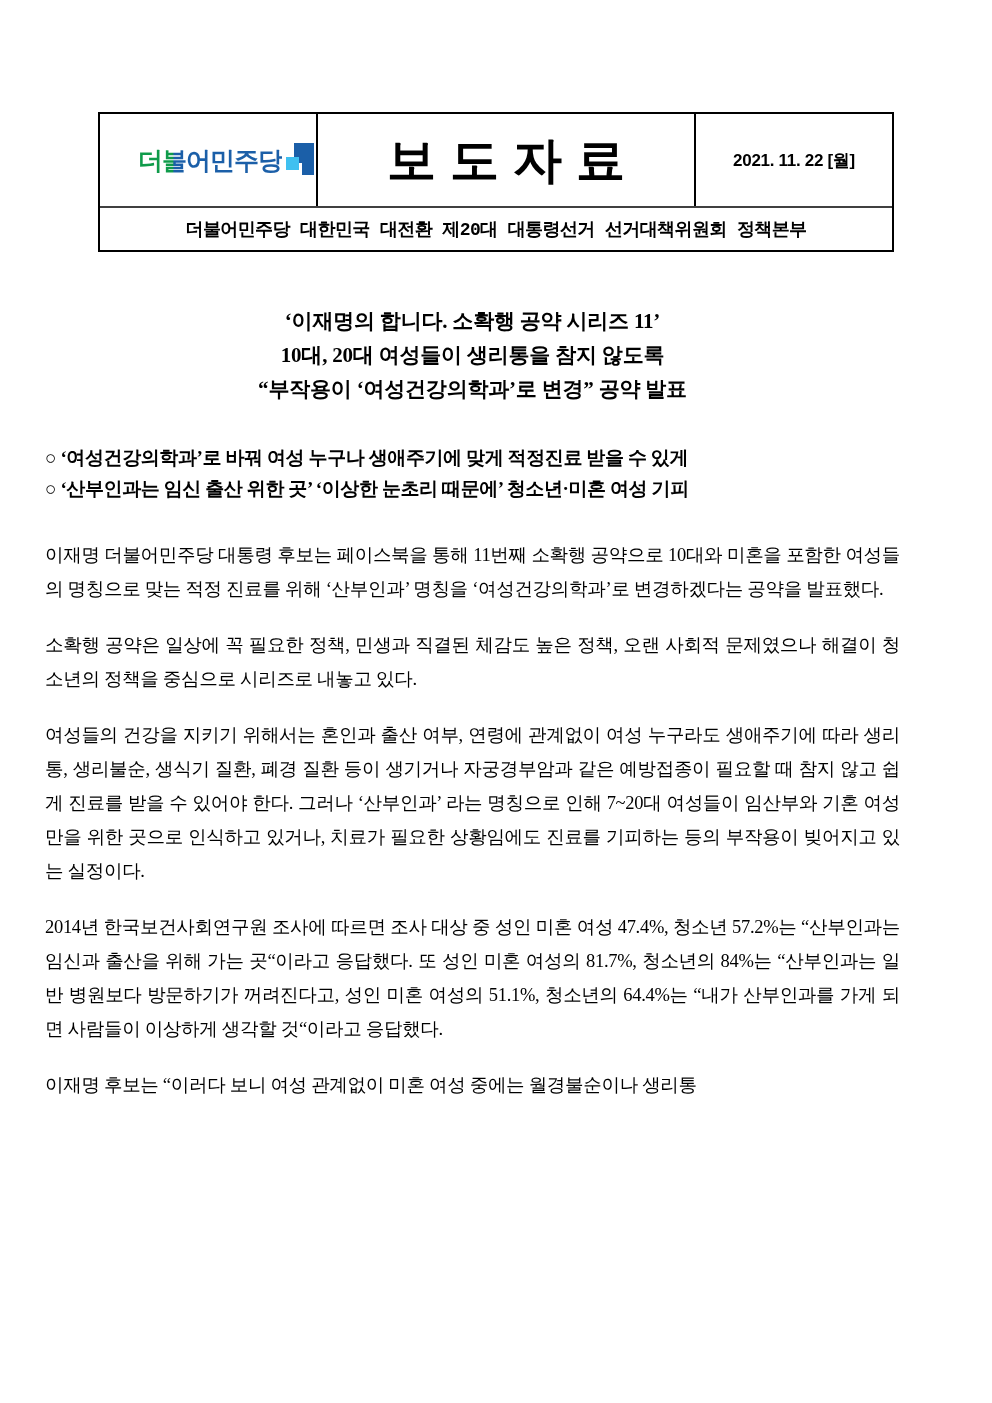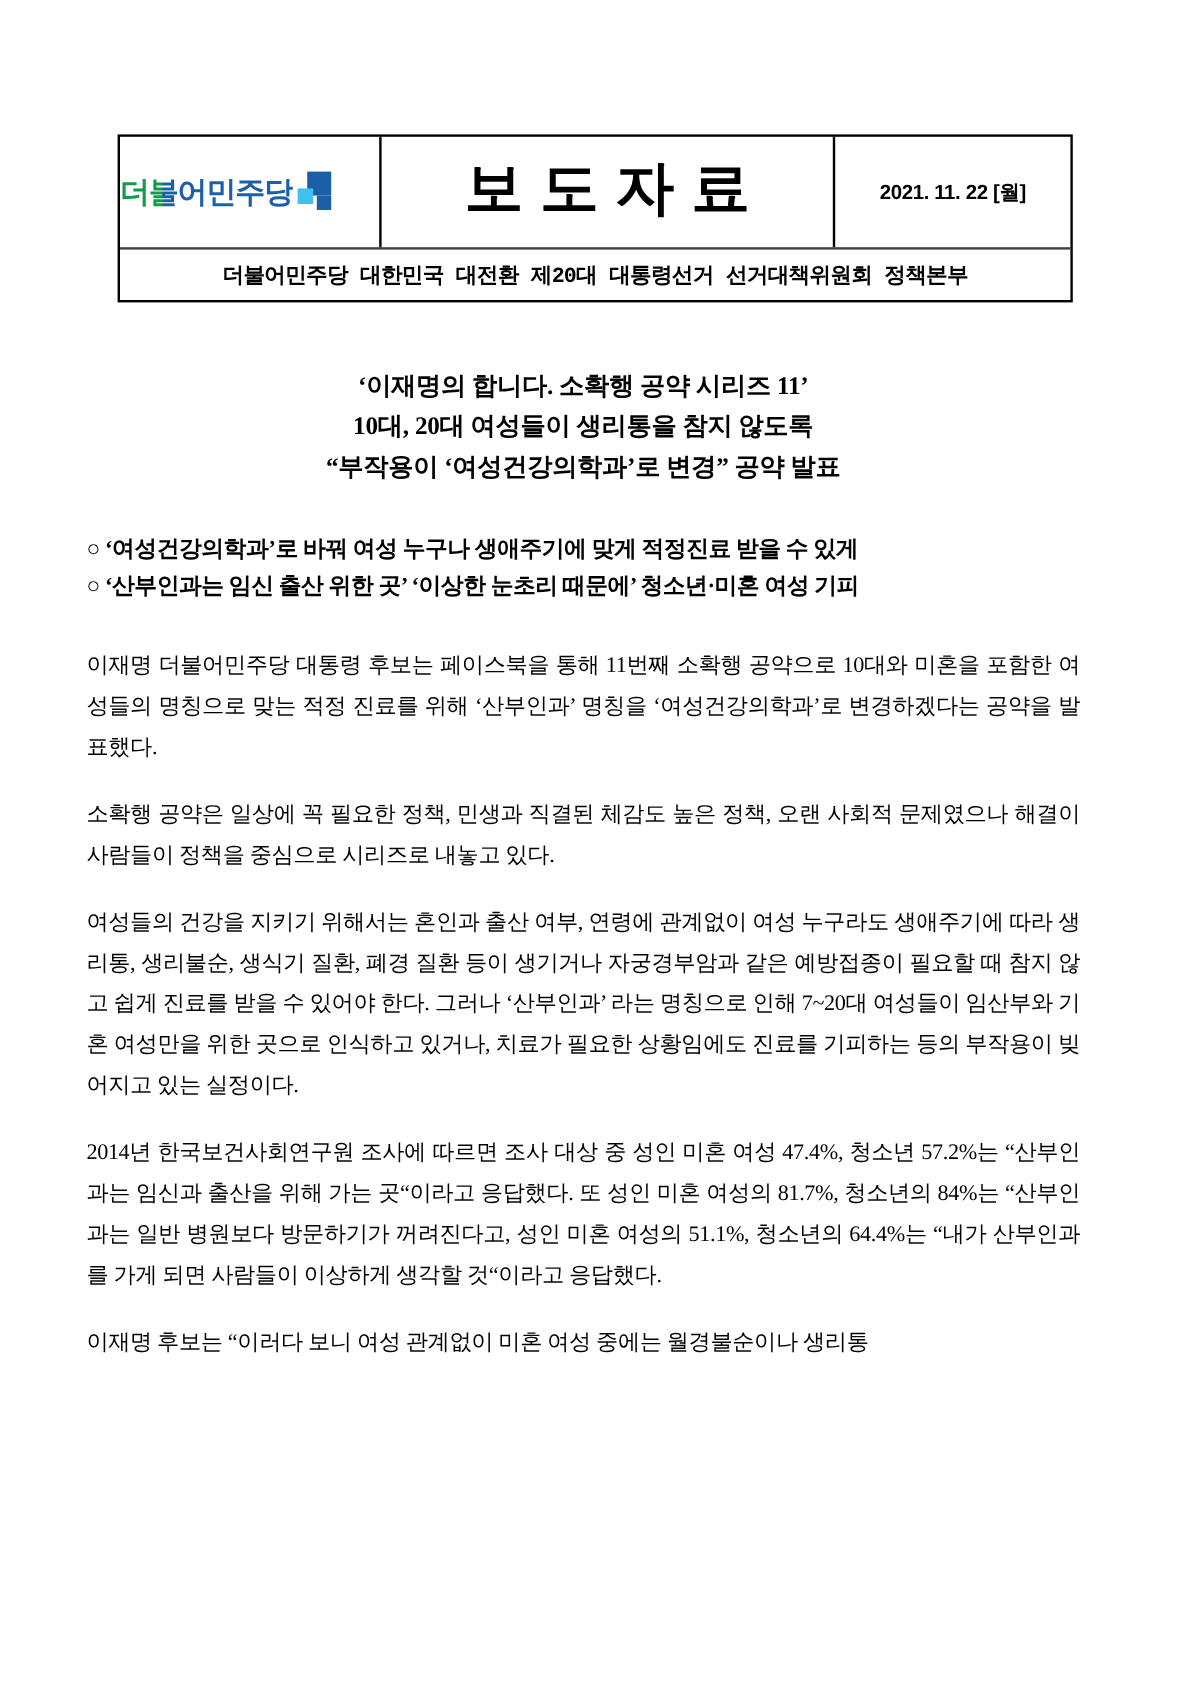--- a/index.html
+++ b/index.html
@@ -31,21 +31,21 @@
   .header-top {
     display: flex;
     align-items: stretch;
     height: 92px;
   }
   .logo-cell {
     width: 218px;
     border-right: 2px solid #000;
     display: flex;
     align-items: center;
-    justify-content: flex-start;
+    justify-content: flex-end;
     box-sizing: border-box;
   }
   .logo-inner {
     display: flex;
     align-items: center;
     gap: 4px;
   }
   .logo-text {
     font-family: "Liberation Sans", sans-serif;
     font-weight: bold;
@@ -72,21 +72,21 @@
   .logo-mark .sq3 { left: 16px; top: 20px; width: 12px; height: 12px; background: #1b5fa8; }
 
   .title-cell {
     flex: 1;
     border-right: 2px solid #000;
     display: flex;
     align-items: center;
     justify-content: center;
   }
   .title-cell .t {
-    font-family: Liberation Mono, monospace;
+    font-family: Liberation Serif, serif;
     font-weight: bold;
     font-size: 49px;
     letter-spacing: 14px;
     text-indent: 14px;
     line-height: 1;
   }
   .date-cell {
     width: 196px;
     display: flex;
     align-items: center;
@@ -103,21 +103,21 @@
     align-items: center;
     justify-content: center;
     font-family: Liberation Mono, monospace;
     font-weight: bold;
     font-size: 18px;
     letter-spacing: -0.6px;
   }
 
   
   .content {
-    margin: 0 92px 0 72px;
+    margin: 0 92px 0 45px;
   }
   .headline {
     text-align: center;
     margin-top: 52px;
   }
   .headline div {
     font-weight: bold;
     font-size: 21px;
     line-height: 34px;
     letter-spacing: -0.2px;
@@ -180,20 +180,20 @@
       <div>“부작용이 ‘여성건강의학과’로 변경” 공약 발표</div>
     </div>
 
     <div class="bullets">
       <div>○ ‘여성건강의학과’로 바꿔 여성 누구나 생애주기에 맞게 적정진료 받을 수 있게</div>
       <div>○ ‘산부인과는 임신 출산 위한 곳’ ‘이상한 눈초리 때문에’ 청소년·미혼 여성 기피</div>
     </div>
 
     <div class="paras">
       <p>이재명 더불어민주당 대통령 후보는 페이스북을 통해 11번째 소확행 공약으로 10대와 미혼을 포함한 여성들의 명칭으로 맞는 적정 진료를 위해 ‘산부인과’ 명칭을 ‘여성건강의학과’로 변경하겠다는 공약을 발표했다.</p>
-      <p>소확행 공약은 일상에 꼭 필요한 정책, 민생과 직결된 체감도 높은 정책, 오랜 사회적 문제였으나 해결이 사람들이 정책을 중심으로 시리즈로 내놓고 있다.</p>
+      <p>소확행 공약은 일상에 꼭 필요한 정책, 민생과 직결된 체감도 높은 정책, 오랜 사회적 문제였으나 해결이 청소년의 정책을 중심으로 시리즈로 내놓고 있다.</p>
       <p>여성들의 건강을 지키기 위해서는 혼인과 출산 여부, 연령에 관계없이 여성 누구라도 생애주기에 따라 생리통, 생리불순, 생식기 질환, 폐경 질환 등이 생기거나 자궁경부암과 같은 예방접종이 필요할 때 참지 않고 쉽게 진료를 받을 수 있어야 한다. 그러나 ‘산부인과’ 라는 명칭으로 인해 7~20대 여성들이 임산부와 기혼 여성만을 위한 곳으로 인식하고 있거나, 치료가 필요한 상황임에도 진료를 기피하는 등의 부작용이 빚어지고 있는 실정이다.</p>
       <p>2014년 한국보건사회연구원 조사에 따르면 조사 대상 중 성인 미혼 여성 47.4%, 청소년 57.2%는 “산부인과는 임신과 출산을 위해 가는 곳“이라고 응답했다. 또 성인 미혼 여성의 81.7%, 청소년의 84%는 “산부인과는 일반 병원보다 방문하기가 꺼려진다고, 성인 미혼 여성의 51.1%, 청소년의 64.4%는 “내가 산부인과를 가게 되면 사람들이 이상하게 생각할 것“이라고 응답했다.</p>
       <p>이재명 후보는 “이러다 보니 여성 관계없이 미혼 여성 중에는 월경불순이나 생리통</p>
     </div>
 
   </div>
 </div>
 
 </body></html>

